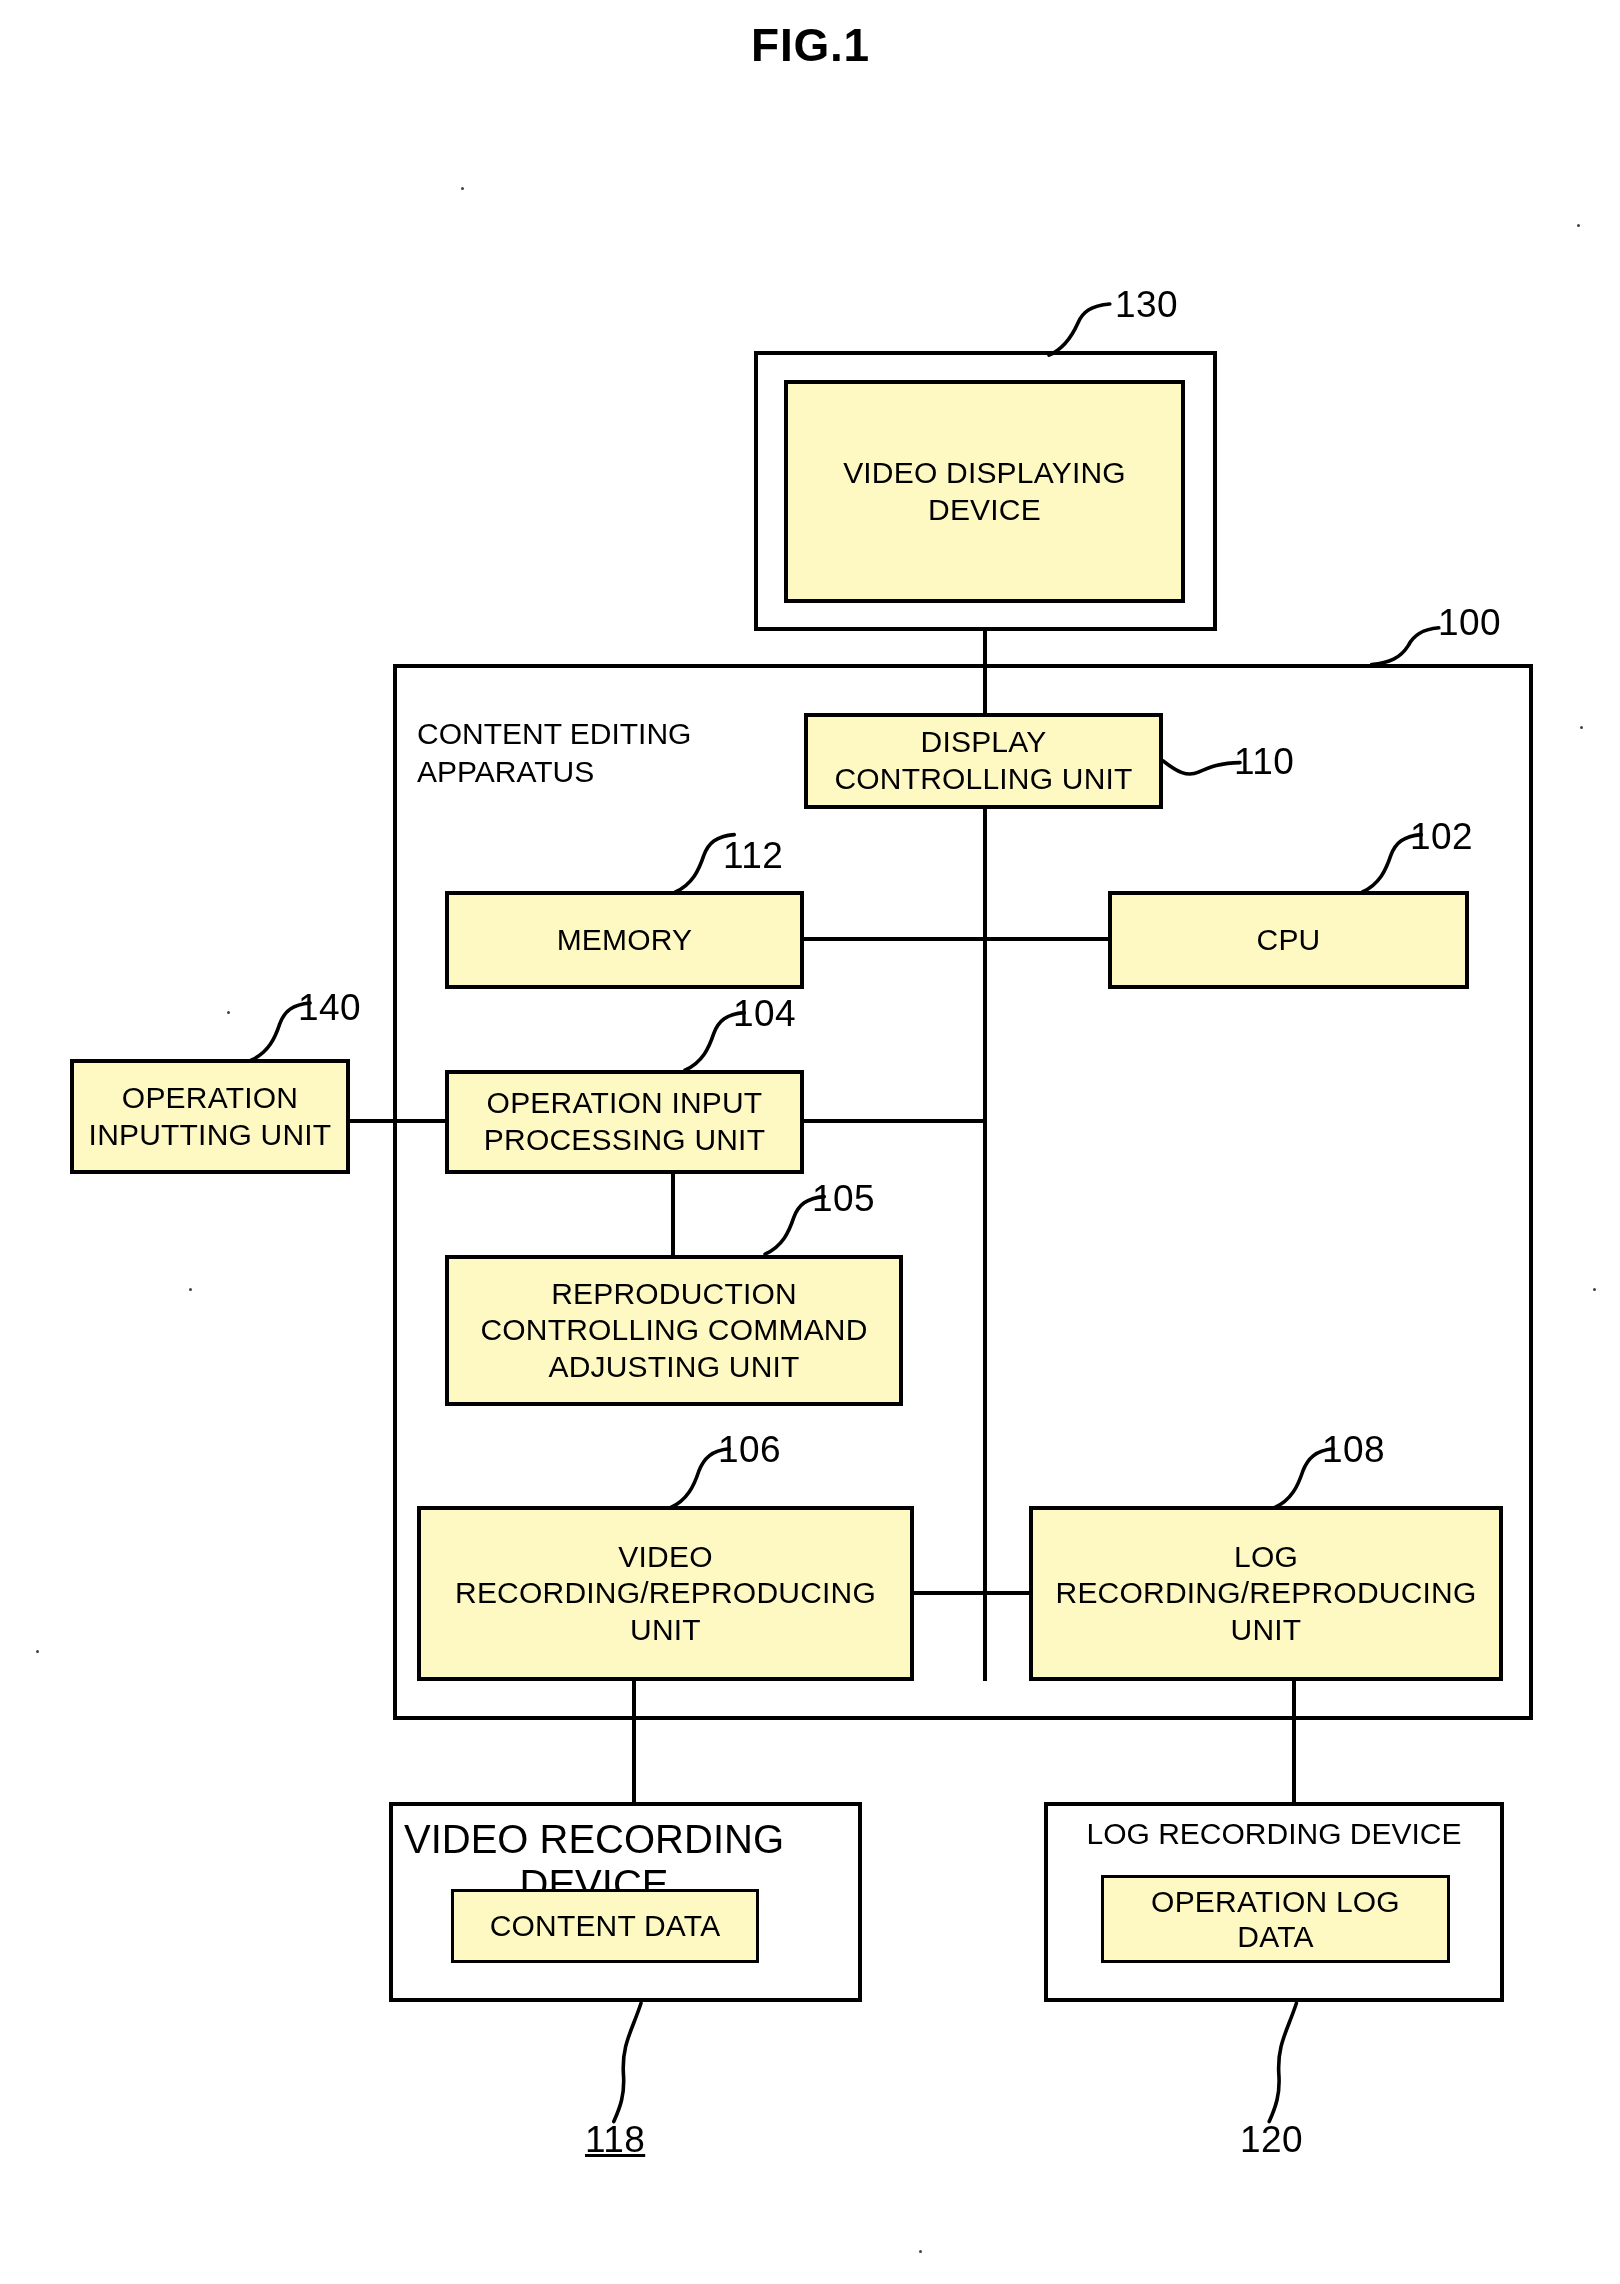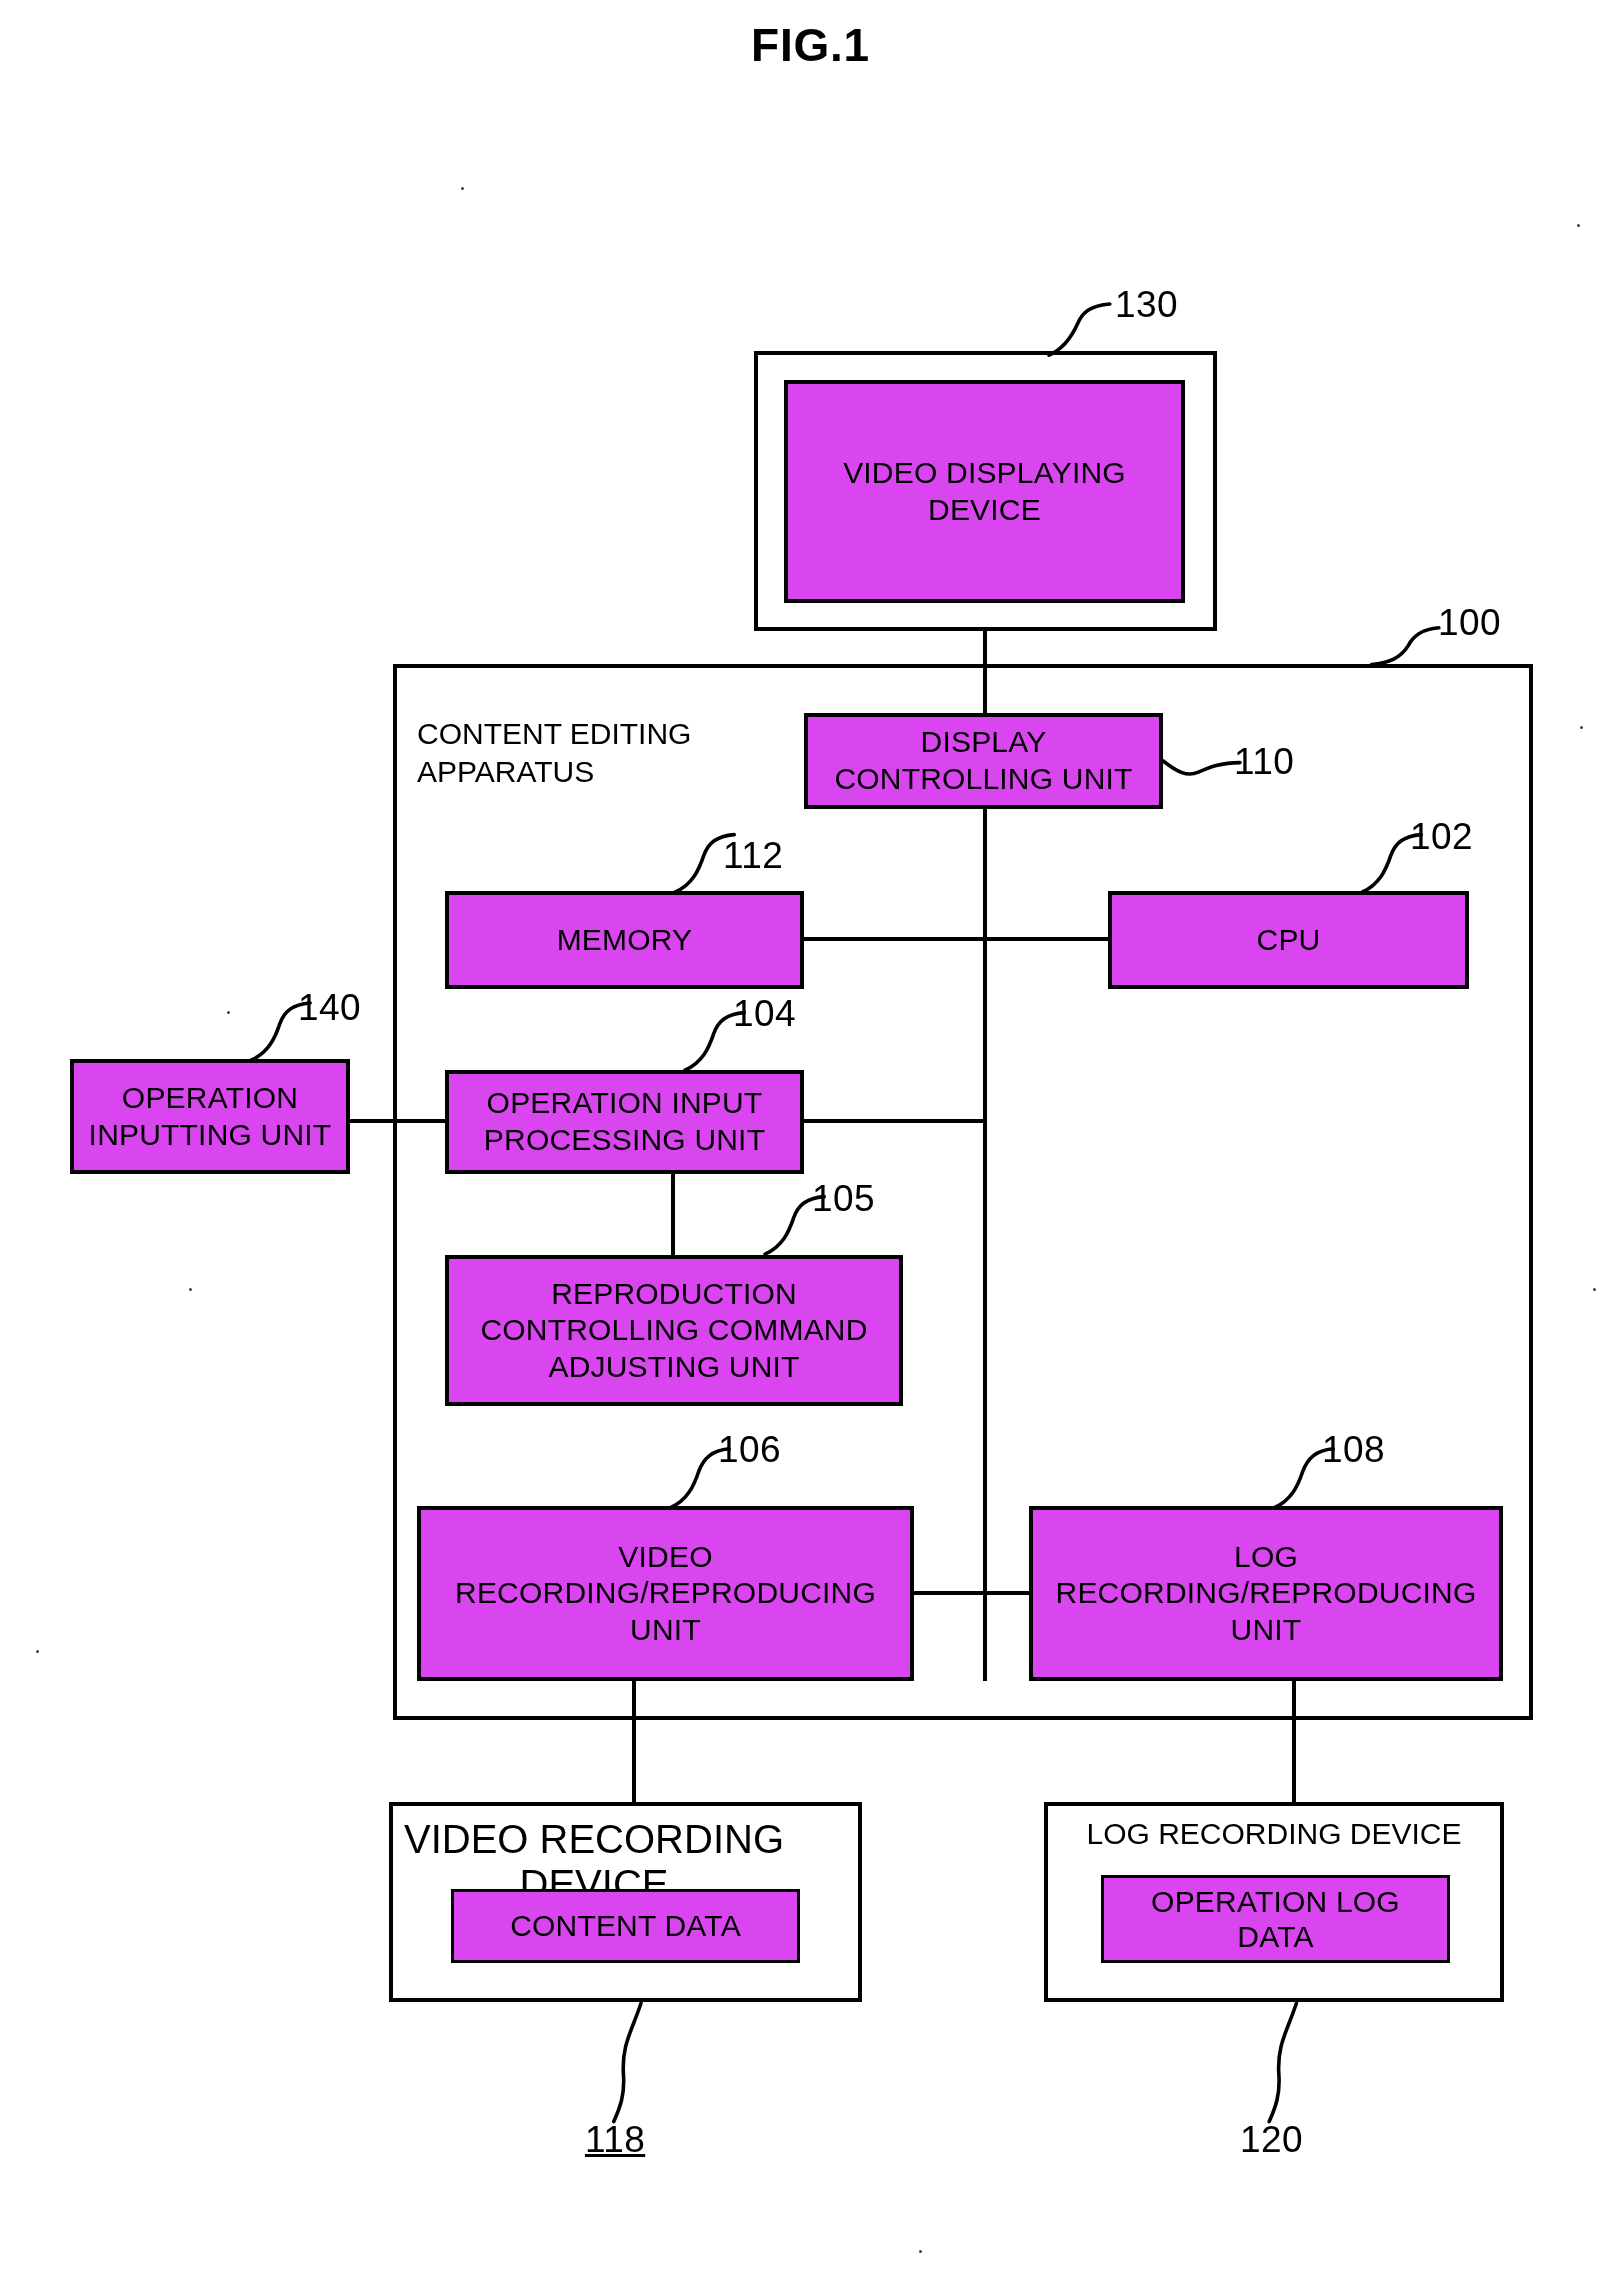--- a/index.html
+++ b/index.html
@@ -27,21 +27,21 @@
     text-align: center;
     font-size: 46px;
     font-weight: bold;
     letter-spacing: 0.8px;
   }
   
   .box {
     position: absolute;
     box-sizing: border-box;
     border: 4px solid #000;
-    background: #d946ef;
+    background: #fef9c3;
     display: flex;
     align-items: center;
     justify-content: center;
     text-align: center;
     line-height: 1.22;
     font-size: 30px;
     letter-spacing: 0.2px;
   }
   .box.thin { border-width: 3.2px; }
   .box.outer-frame {
@@ -213,21 +213,21 @@
   </div>
   <svg class="leader" style="left:1266px; top:1439px; width:88px; height:74px;" viewBox="0 0 110 92" width="88" height="74">
     <path d="M 10 86 C 32 76, 40 58, 46 40 C 52 24, 62 14, 84 12"></path>
   </svg>
   <div class="refnum" style="left:1322px; top:1429px;">108</div>
 
   <div class="line-h" style="left:912px; top:1591px; width:120px;"></div>
 
   <div class="enclosure" style="left:389px; top:1802px; width:473px; height:200px;"></div>
   <div style="position:absolute; left:389px; top:1817px; width:410px; text-align:center; font-size:40px;">VIDEO RECORDING DEVICE</div>
-  <div class="box thin" style="left:451px; top:1889px; width:349px; height:74px;">
+  <div class="box thin" style="left:451px; top:1889px; width:308px; height:74px;">
     <span class="box-label">CONTENT DATA</span>
   </div>
   <div class="line-v" style="left:632px; top:1679px; height:124px;"></div>
   <svg class="leader" style="left:593px; top:2000px; width:56px; height:128px;" viewBox="0 0 70 160" width="56" height="128">
     <path d="M 60 4 C 48 40, 36 56, 38 92 C 40 118, 34 134, 26 152"></path>
   </svg>
   <div class="refnum" style="left:585px; top:2119px;text-decoration:underline;">118</div>
 
   <div class="enclosure" style="left:1044px; top:1802px; width:460px; height:200px;"></div>
   <div style="position:absolute; left:1044px; top:1817px; width:460px; text-align:center; font-size:30px;">LOG RECORDING DEVICE</div>

